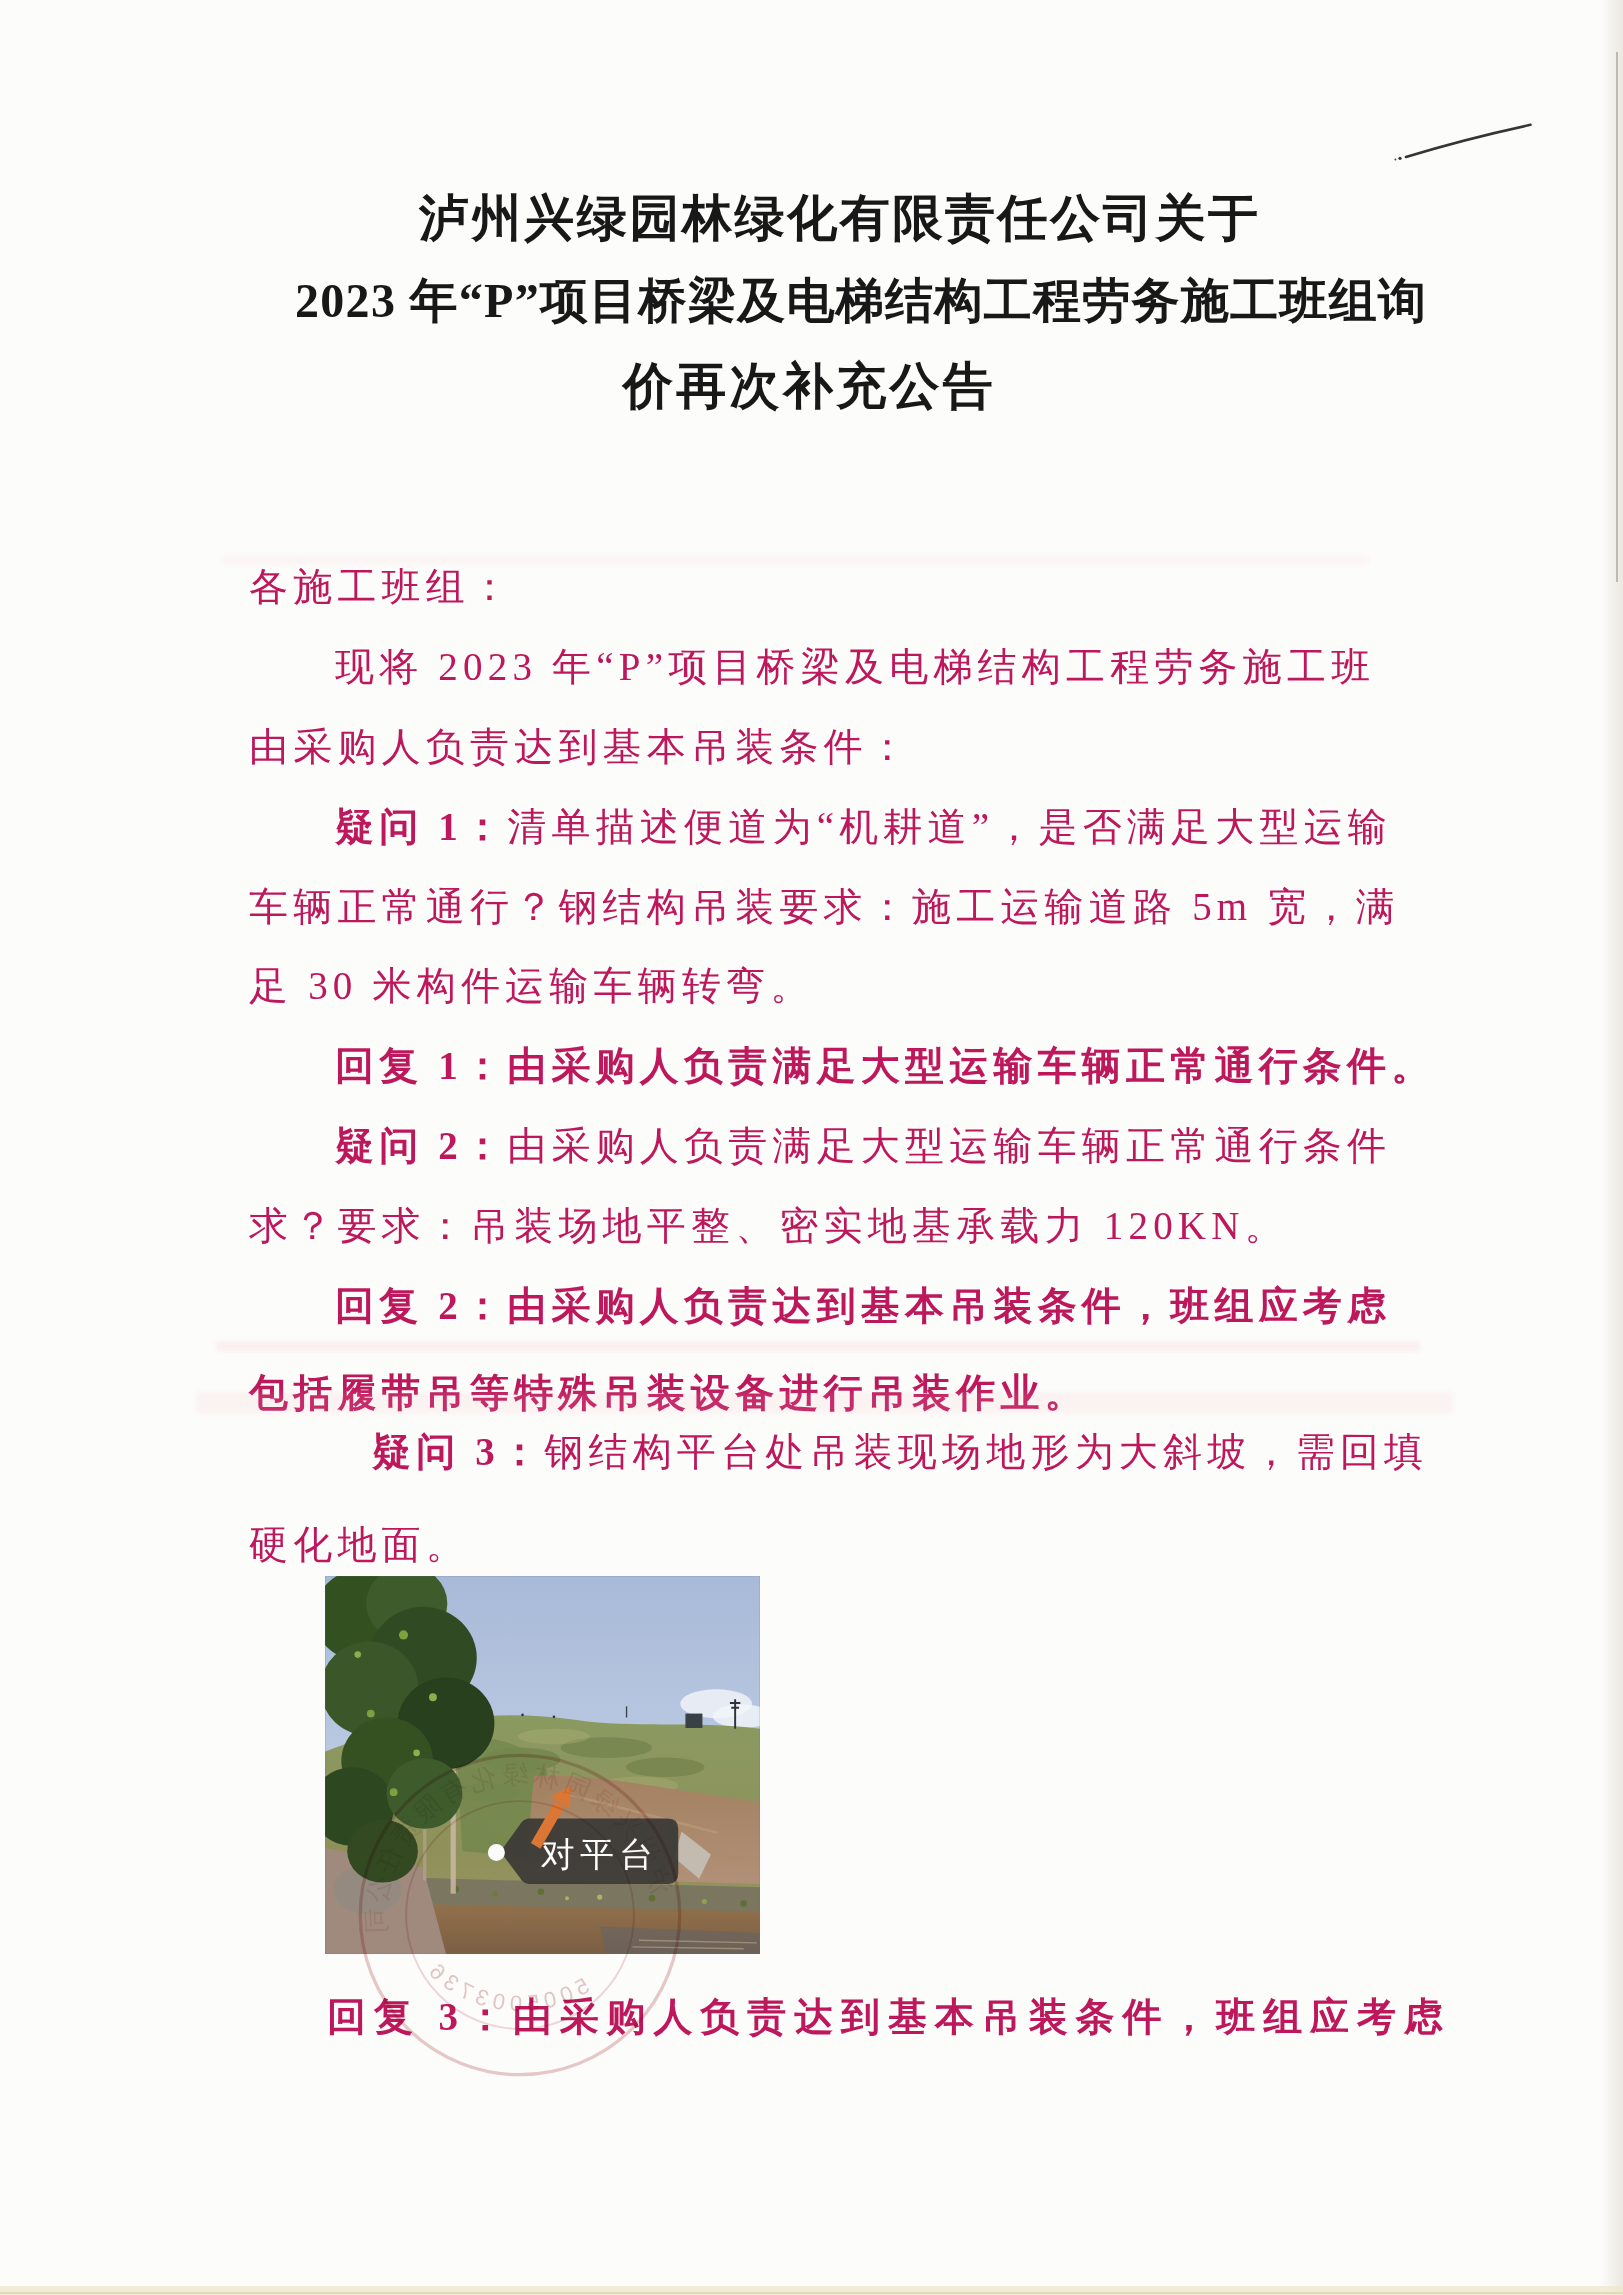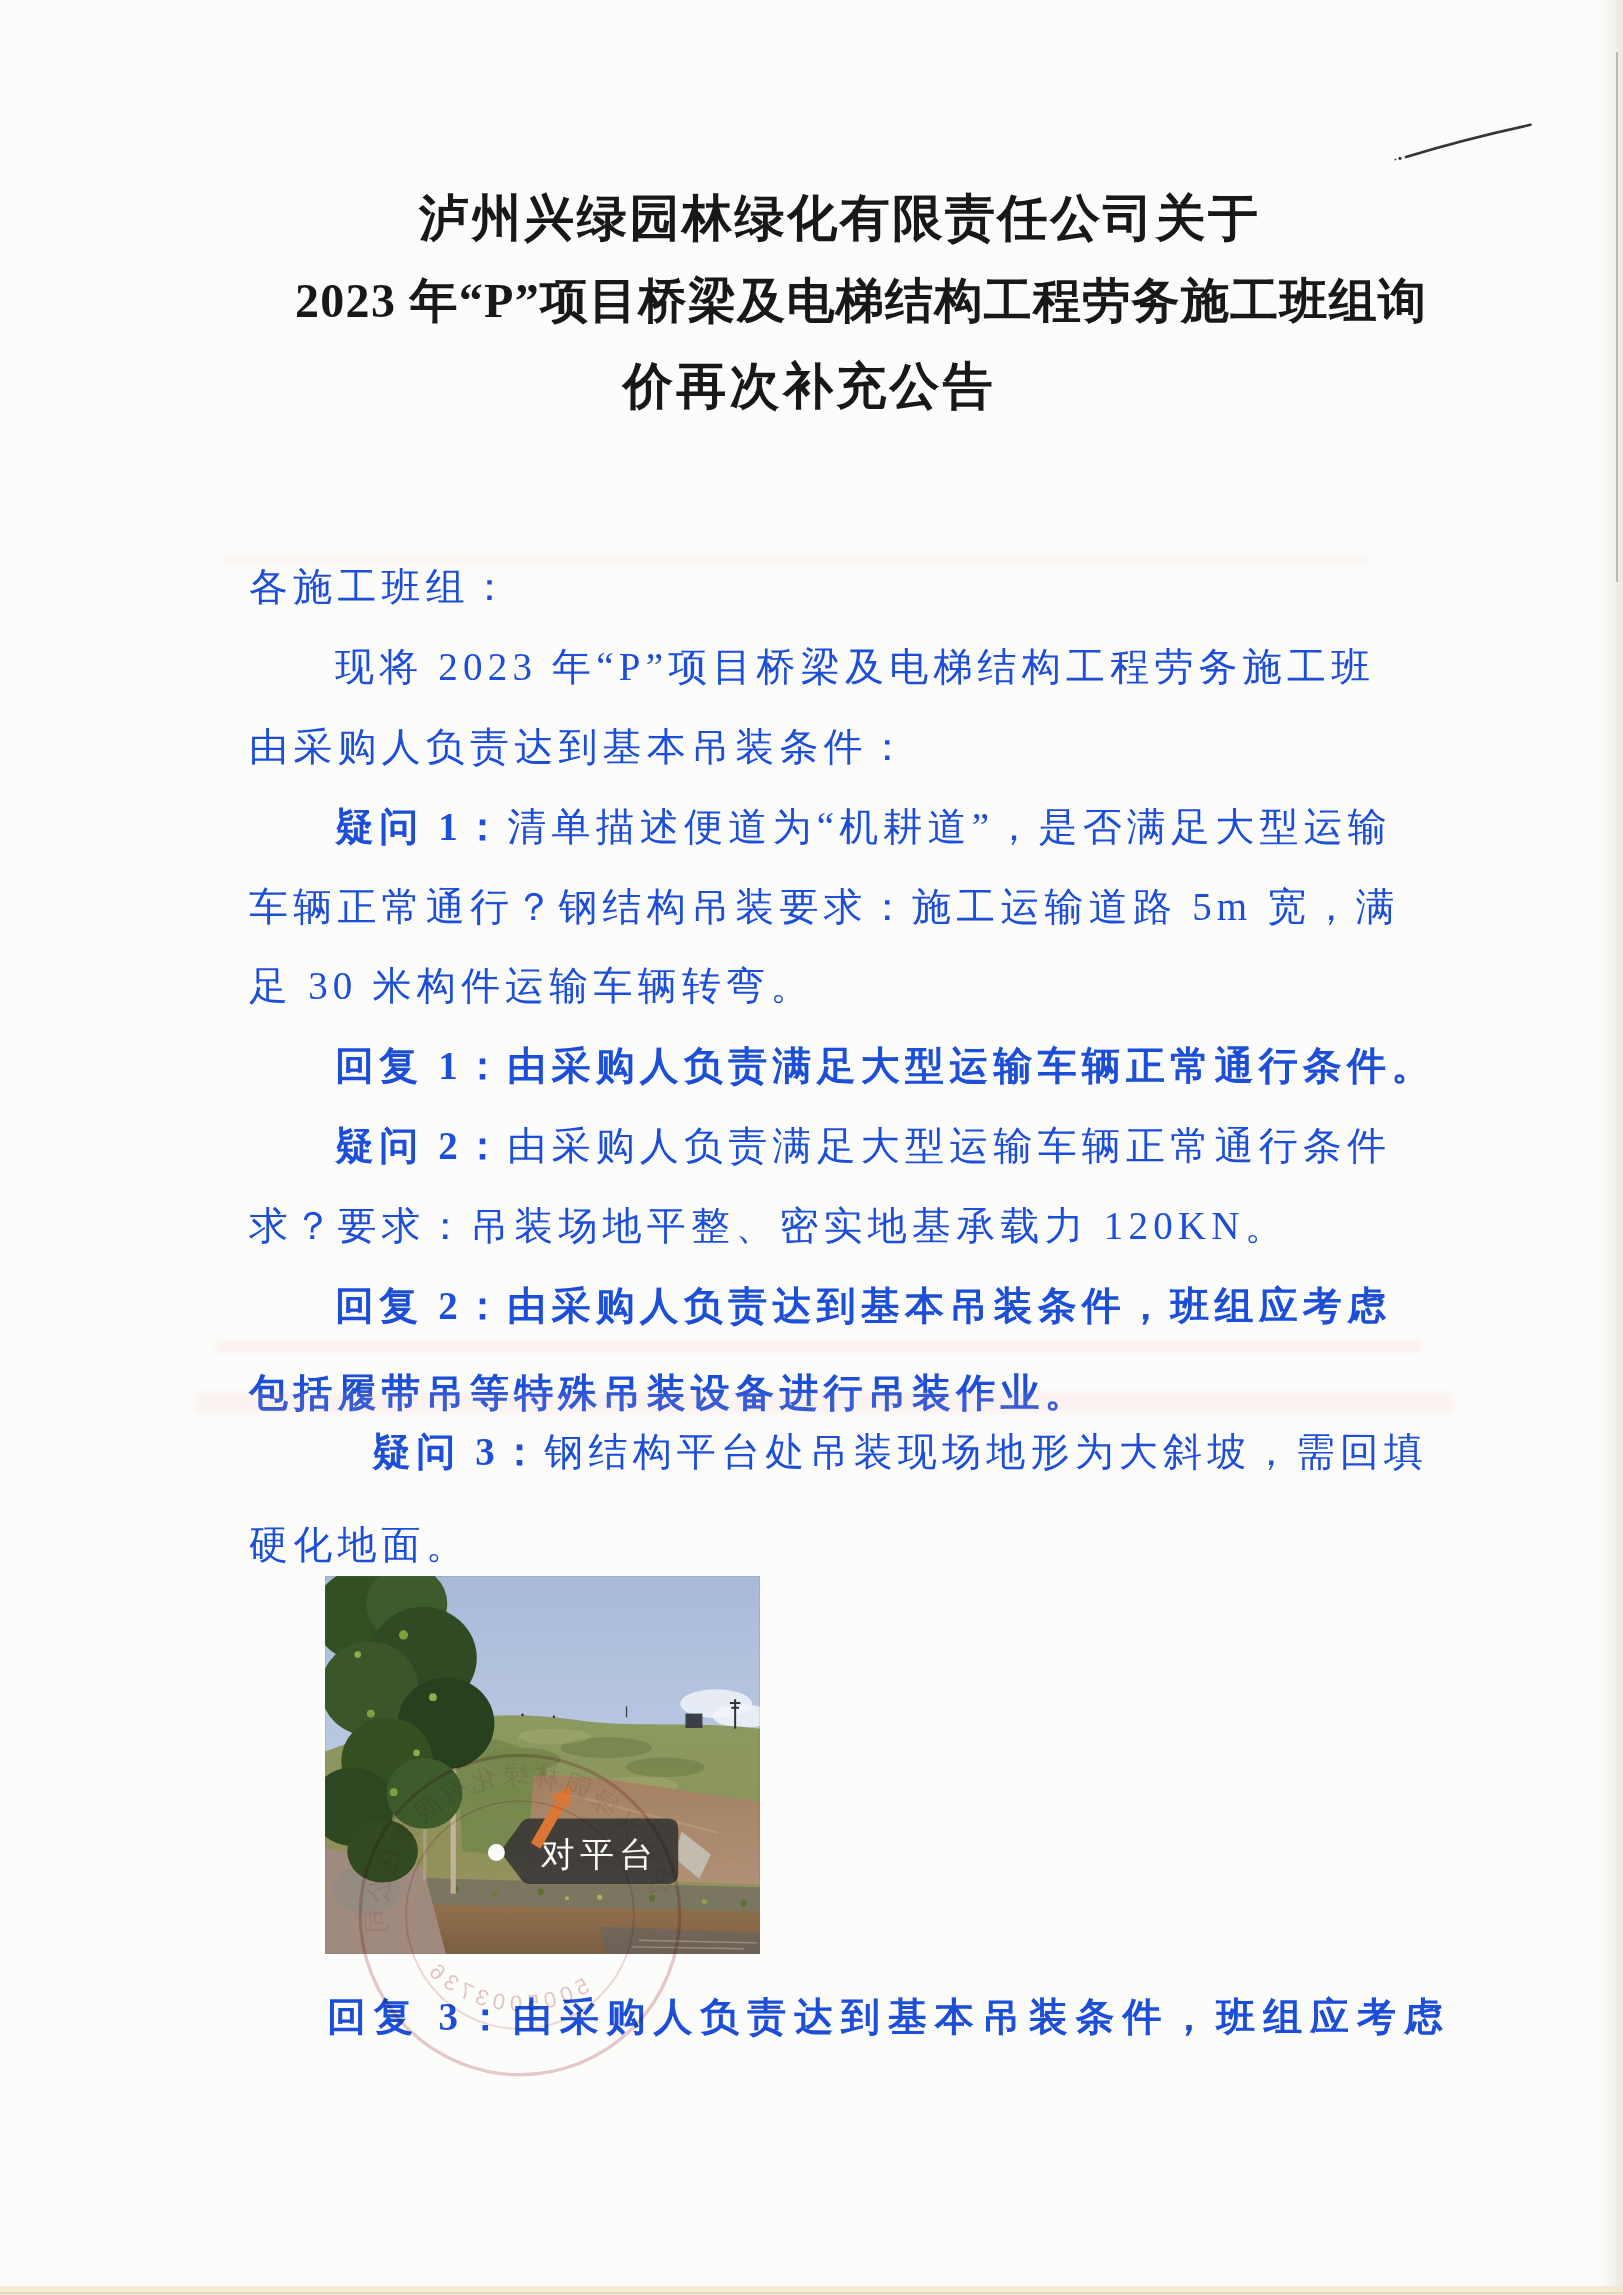--- a/index.html
+++ b/index.html
@@ -15,21 +15,21 @@
   .title-line{
     font-family:Liberation Serif, serif;
     font-weight:700;
     color:#181818;
     line-height:1.08;
   }
   .body-line{
     font-size:39px;
     letter-spacing:5.2px;
     line-height:1.2;
-    color:#1d4ed8;
+    color:#be185d;
   }
   .body-line .lbl{font-weight:700;}
   .body-line.bold{font-weight:700;}
   .photo{
     position:absolute;left:325px;top:1576px;width:435px;height:378px;
     filter:blur(0.3px) saturate(0.95);
   }
   .stamp{
     position:absolute;left:340px;top:1735px;width:360px;height:360px;
     mix-blend-mode:multiply;

